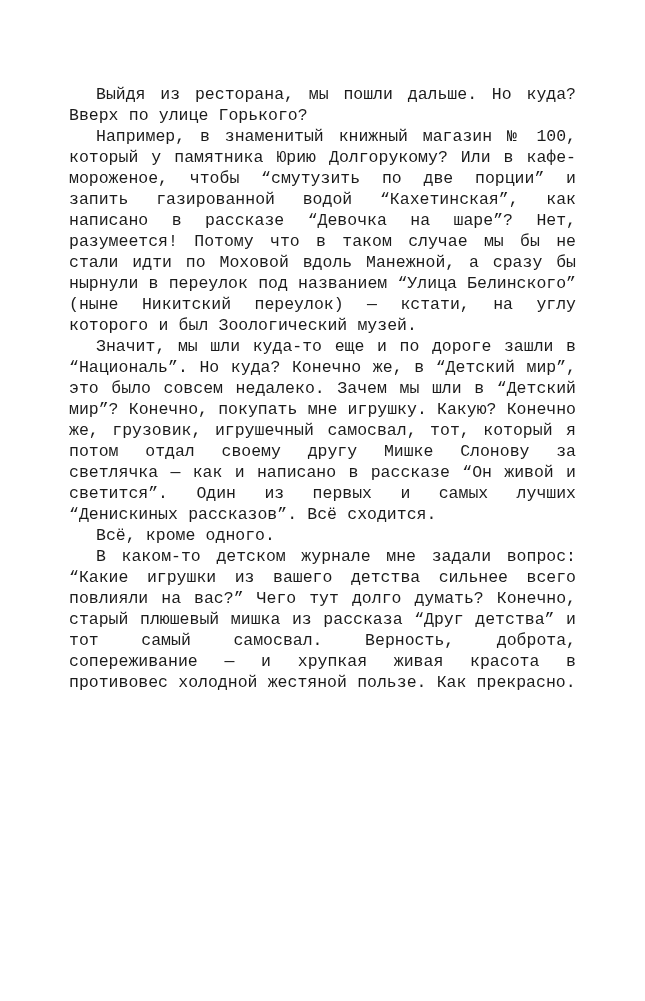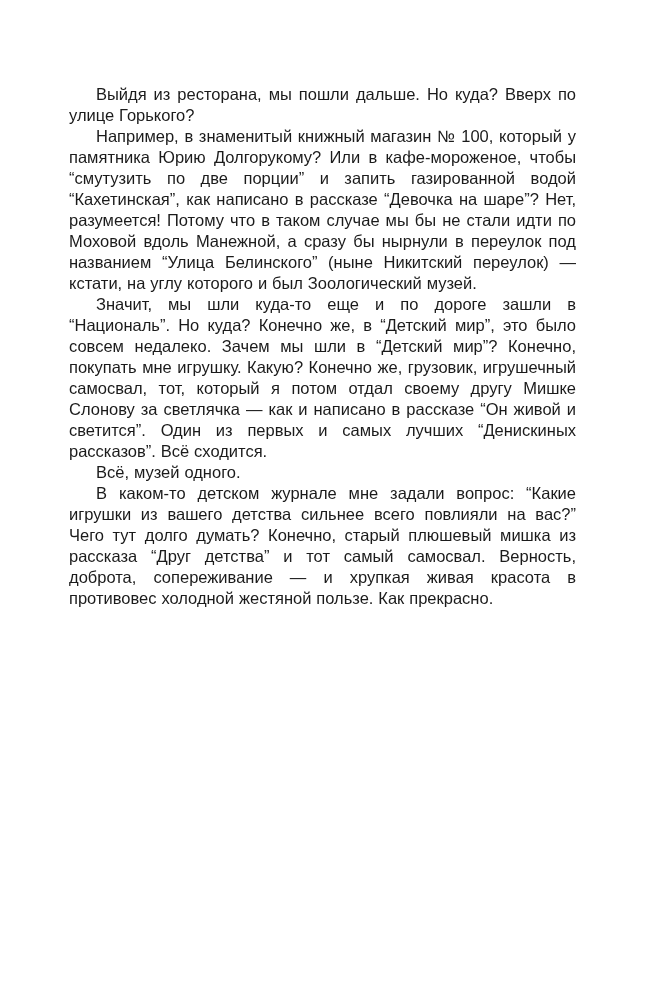--- a/index.html
+++ b/index.html
@@ -5,21 +5,21 @@
   html, body {
     margin: 0;
     padding: 0;
     background: #ffffff;
   }
   .book-page {
     position: relative;
     width: 645px;
     height: 764px;
     background: #ffffff;
-    font-family: Liberation Sans, sans-serif;
+    font-family: Liberation Mono, monospace;
     color: #1b1b1b;
     overflow: hidden;
   }
   .text-block {
     position: absolute;
     top: 84px;
     left: 69px;
     width: 507px;
     font-size: 16.5px;
     line-height: 21px;
@@ -51,20 +51,20 @@
   }
 </style>
 </head>
 <body>
 
 <div class="book-page">
   <main class="text-block">
       <p class="para">Выйдя из ресторана, мы пошли дальше. Но куда? Вверх по улице Горького?</p>
       <p class="para">Например, в знаменитый книжный магазин № 100, который у памятника Юрию Долгорукому? Или в кафе-мороженое, чтобы “смутузить по две порции” и запить газированной водой “Кахетинская”, как написано в рассказе “Девочка на шаре”? Нет, разумеется! Потому что в таком случае мы бы не стали идти по Моховой вдоль Манежной, а сразу бы нырнули в переулок под названием “Улица Белинского” (ныне Никитский переулок) — кстати, на углу которого и был Зоологический музей.</p>
       <p class="para">Значит, мы шли куда-то еще и по дороге зашли в “Националь”. Но куда? Конечно же, в “Детский мир”, это было совсем недалеко. Зачем мы шли в “Детский мир”? Конечно, покупать мне игрушку. Какую? Конечно же, грузовик, игрушечный самосвал, тот, который я потом отдал своему другу Мишке Слонову за светлячка — как и написано в рассказе “Он живой и светится”. Один из первых и самых лучших “Денискиных рассказов”. Всё сходится.</p>
-      <p class="para">Всё, музей одного.</p>
+      <p class="para">Всё, кроме одного.</p>
       <p class="para">В каком-то детском журнале мне задали вопрос: “Какие игрушки из вашего детства сильнее всего повлияли на вас?” Чего тут долго думать? Конечно, старый плюшевый мишка из рассказа “Друг детства” и тот самый самосвал. Верность, доброта, сопереживание — и хрупкая живая красота в противовес холодной жестяной пользе. Как прекрасно.</p>
     </main>
   <footer class="page-footer">
     <span class="running-title">1. САМОЕ НАЧАЛО. РОЖДЕСТВЕНСКИЙ БУЛЬВАР</span>
     <span class="page-number">9</span>
   </footer>
 </div>
 
 </body></html>

